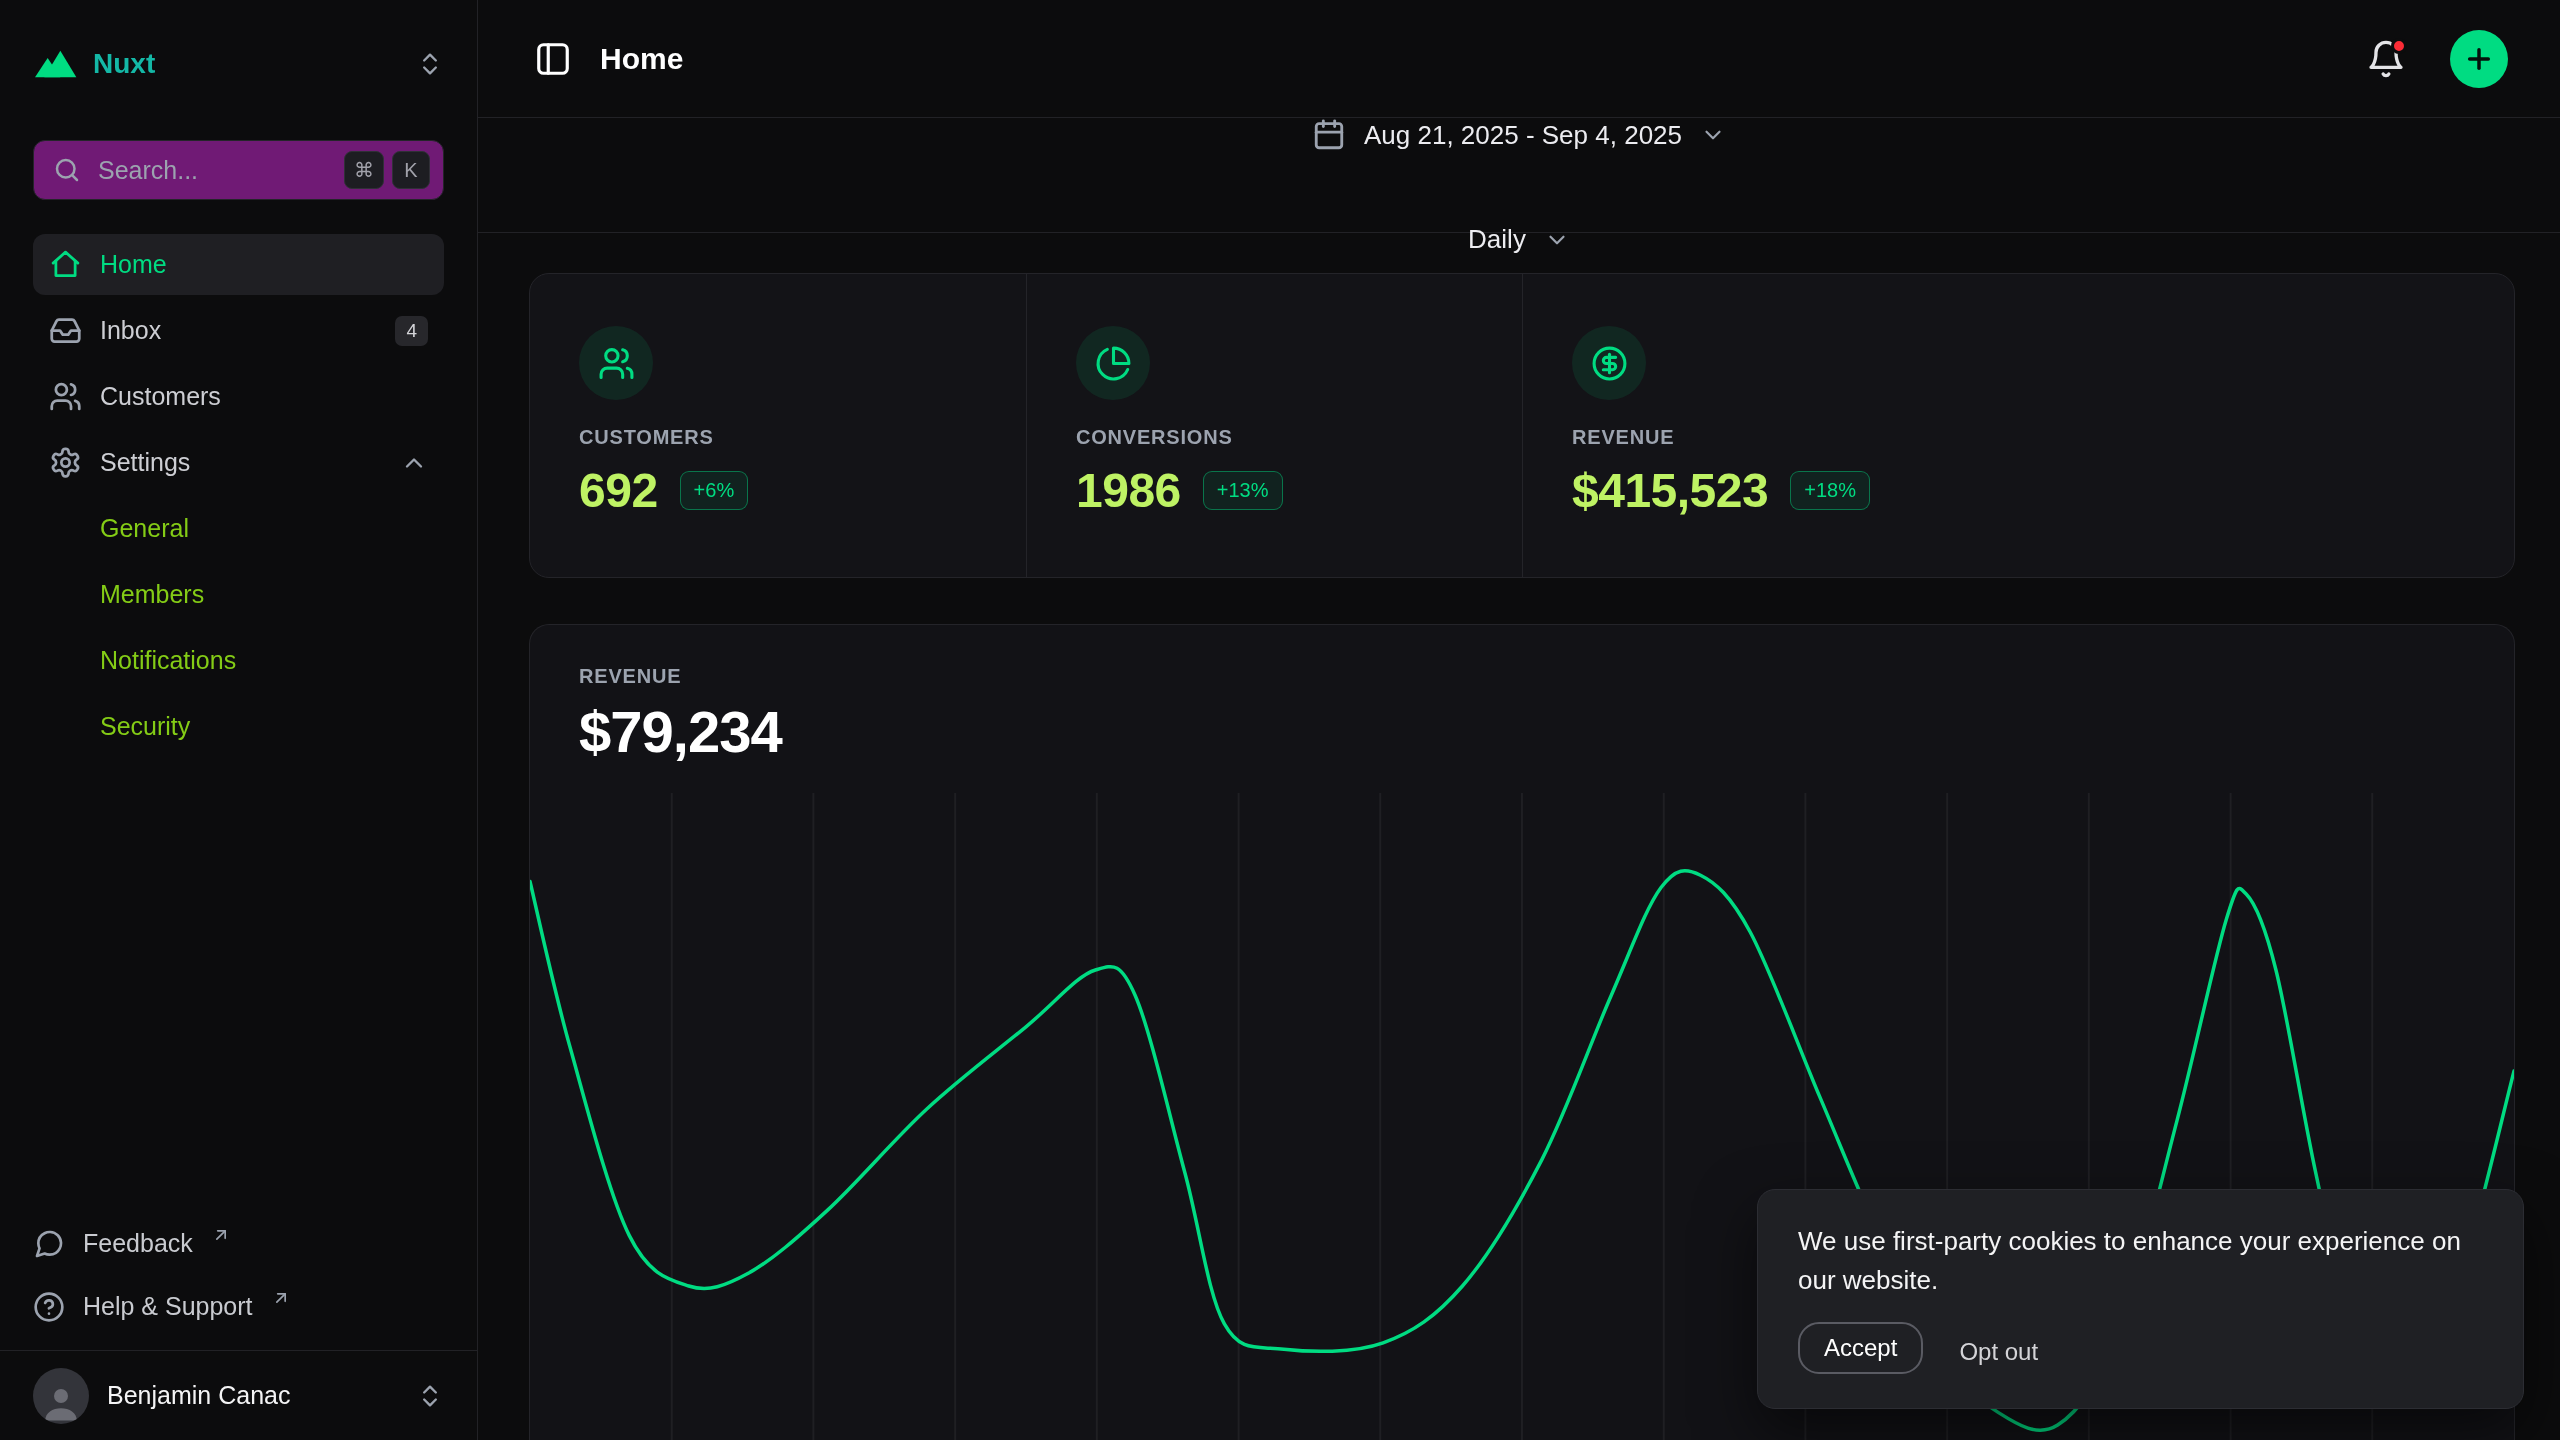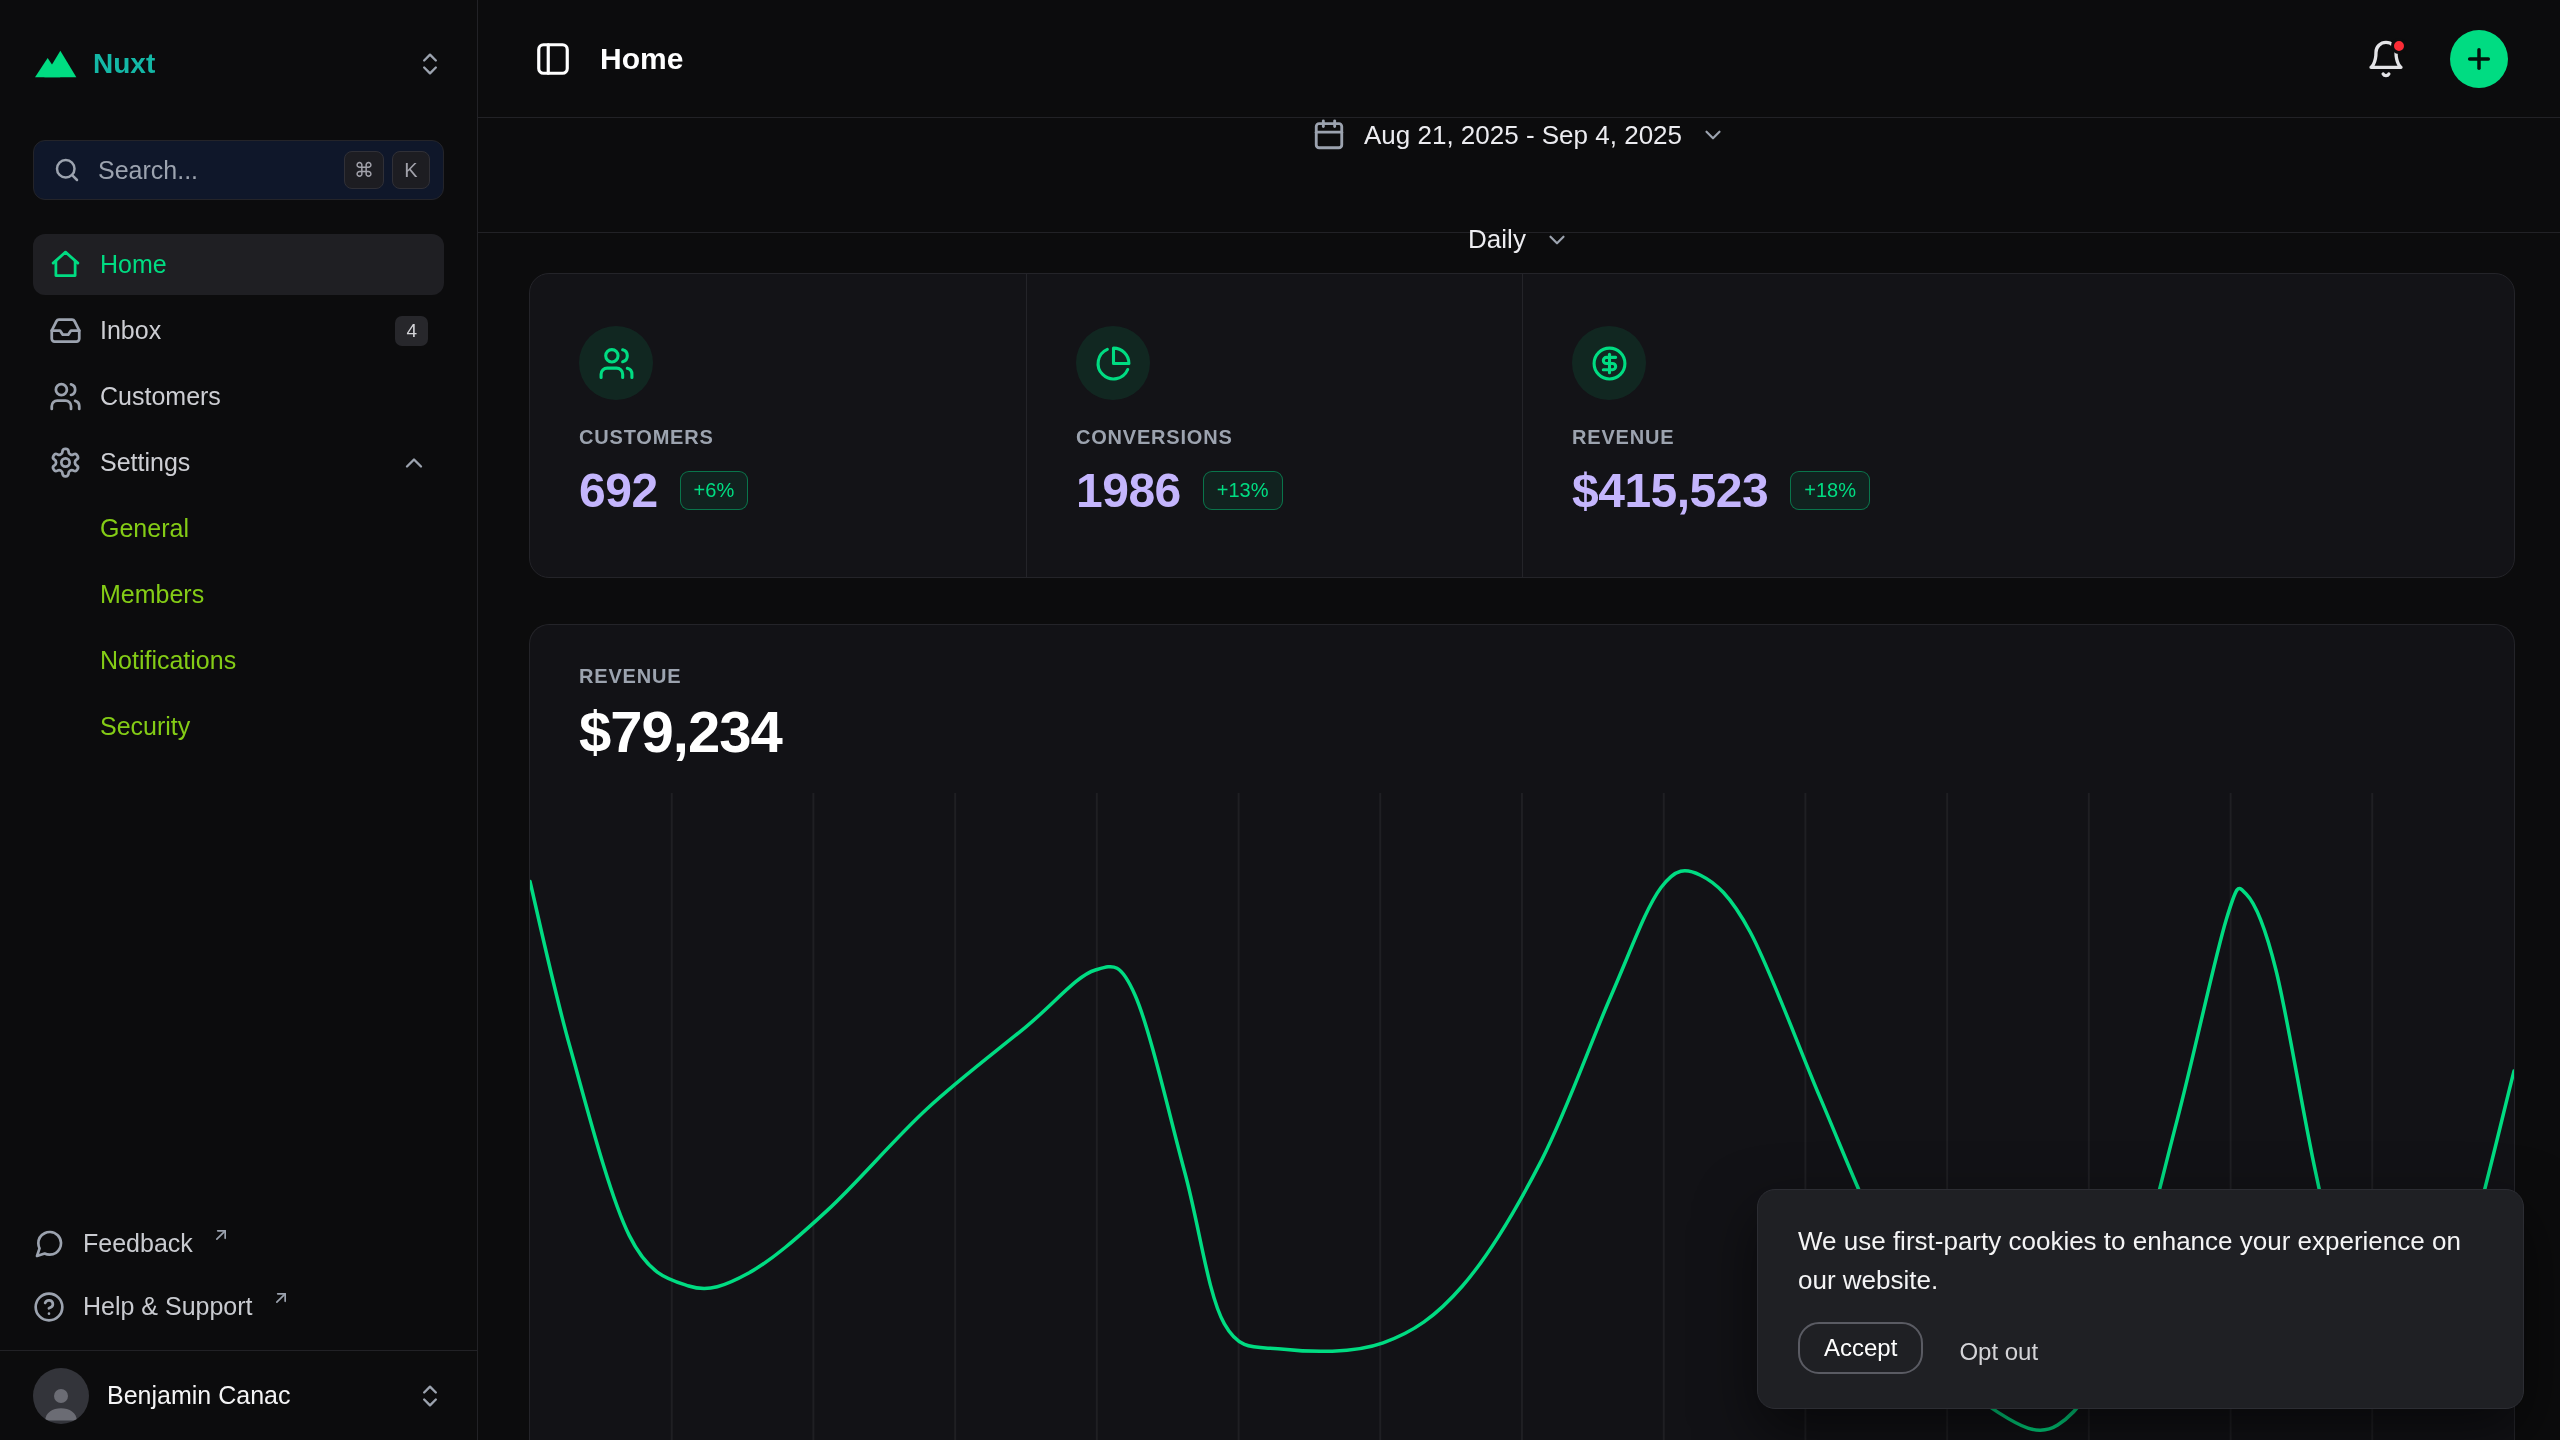--- a/index.html
+++ b/index.html
@@ -13,21 +13,21 @@
   .app { display: flex; width: 100%; height: 100%; }
 
   
   .sidebar { width: 478px; min-width: 478px; height: 100%; border-right: 1px solid #222226; display: flex; flex-direction: column; background: #0c0c0d; }
   .brand-row { display: flex; align-items: center; gap: 16px; margin: 34px 33px 0; height: 60px; cursor: pointer; }
   .brand-row .logo svg { width: 44px; height: 32px; display: block; }
   .brand-name { font-size: 28px; font-weight: 600; color: #14b8a6; }
   .chevrons { margin-left: auto; color: #9ca3af; display: flex; }
   .chevrons svg { width: 28px; height: 28px; }
 
-  .search-box { margin: 46px 33px 0; height: 60px; border-radius: 12px; background: #0f172a; border: 1px solid #242429; display: flex; align-items: center; gap: 16px; padding: 0 13px 0 18px; color: #9ca3af; cursor: text; }
+  .search-box { margin: 46px 33px 0; height: 60px; border-radius: 12px; background: #701a75; border: 1px solid #242429; display: flex; align-items: center; gap: 16px; padding: 0 13px 0 18px; color: #9ca3af; cursor: text; }
   .search-box .sicon { display: flex; }
   .search-box .sicon svg { width: 30px; height: 30px; }
   .search-box .ph { font-size: 25px; }
   .kbd-group { margin-left: auto; display: flex; gap: 8px; }
   .kbd { min-width: 38px; height: 38px; padding: 0 9px; display: flex; align-items: center; justify-content: center; background: #1d1d22; border: 1px solid #303037; border-radius: 8px; font-size: 20px; color: #a1a1aa; }
 
   .side-nav { margin: 34px 33px 0; display: flex; flex-direction: column; gap: 5px; }
   .nav-item { display: flex; align-items: center; gap: 18px; height: 61px; padding: 0 16px; border-radius: 12px; color: #cdced3; font-size: 25px; font-weight: 500; cursor: pointer; }
   .nav-item .nicon { color: #9ca3af; display: flex; }
   .nav-item .nicon svg { width: 33px; height: 33px; }
@@ -72,21 +72,21 @@
 
   .content { padding: 40px 45px 0 51px; flex: 1; }
 
   .stats-card { display: grid; grid-template-columns: repeat(4, 1fr); background: #131317; border: 1px solid #242429; border-radius: 20px; height: 305px; }
   .stat-cell { padding: 52px 20px 0 49px; border-left: 1px solid #242429; }
   .stat-cell:first-child { border-left: none; }
   .icon-chip { width: 74px; height: 74px; border-radius: 50%; background: rgba(0,220,130,0.10); color: #00dc82; display: flex; align-items: center; justify-content: center; }
   .icon-chip svg { width: 37px; height: 37px; }
   .stat-label { margin-top: 26px; font-size: 20px; font-weight: 600; letter-spacing: 0.8px; color: #9ca3af; }
   .stat-row { margin-top: 14px; display: flex; align-items: center; gap: 22px; }
-  .stat-value { font-size: 48px; font-weight: 700; letter-spacing: -0.5px; color: #c4b5fd; }
+  .stat-value { font-size: 48px; font-weight: 700; letter-spacing: -0.5px; color: #bef264; }
   .delta { font-size: 20px; font-weight: 500; color: #00dc82; background: rgba(0,220,130,0.08); border: 1px solid rgba(0,220,130,0.45); padding: 7px 13px; border-radius: 9px; }
 
   .revenue-card { margin-top: 46px; background: #121216; border: 1px solid #242429; border-bottom: none; border-radius: 20px 20px 0 0; height: 890px; overflow: hidden; }
   .rev-head { padding: 40px 49px 0; }
   .rev-label { font-size: 20px; font-weight: 600; letter-spacing: 0.8px; color: #9ca3af; }
   .rev-value { margin-top: 10px; font-size: 58px; font-weight: 700; letter-spacing: -1px; color: #fff; }
   .chart-wrap { margin-top: 28px; }
   svg.chart { display: block; width: 100%; height: 700px; }
 
   

